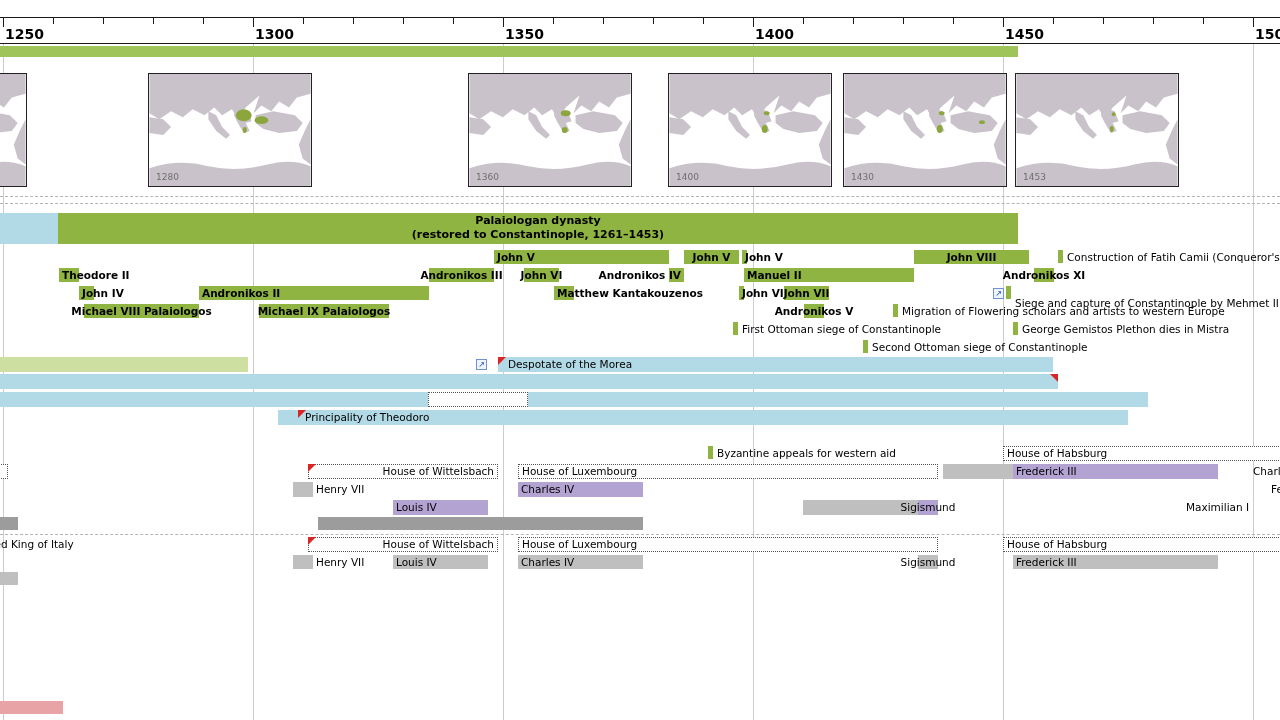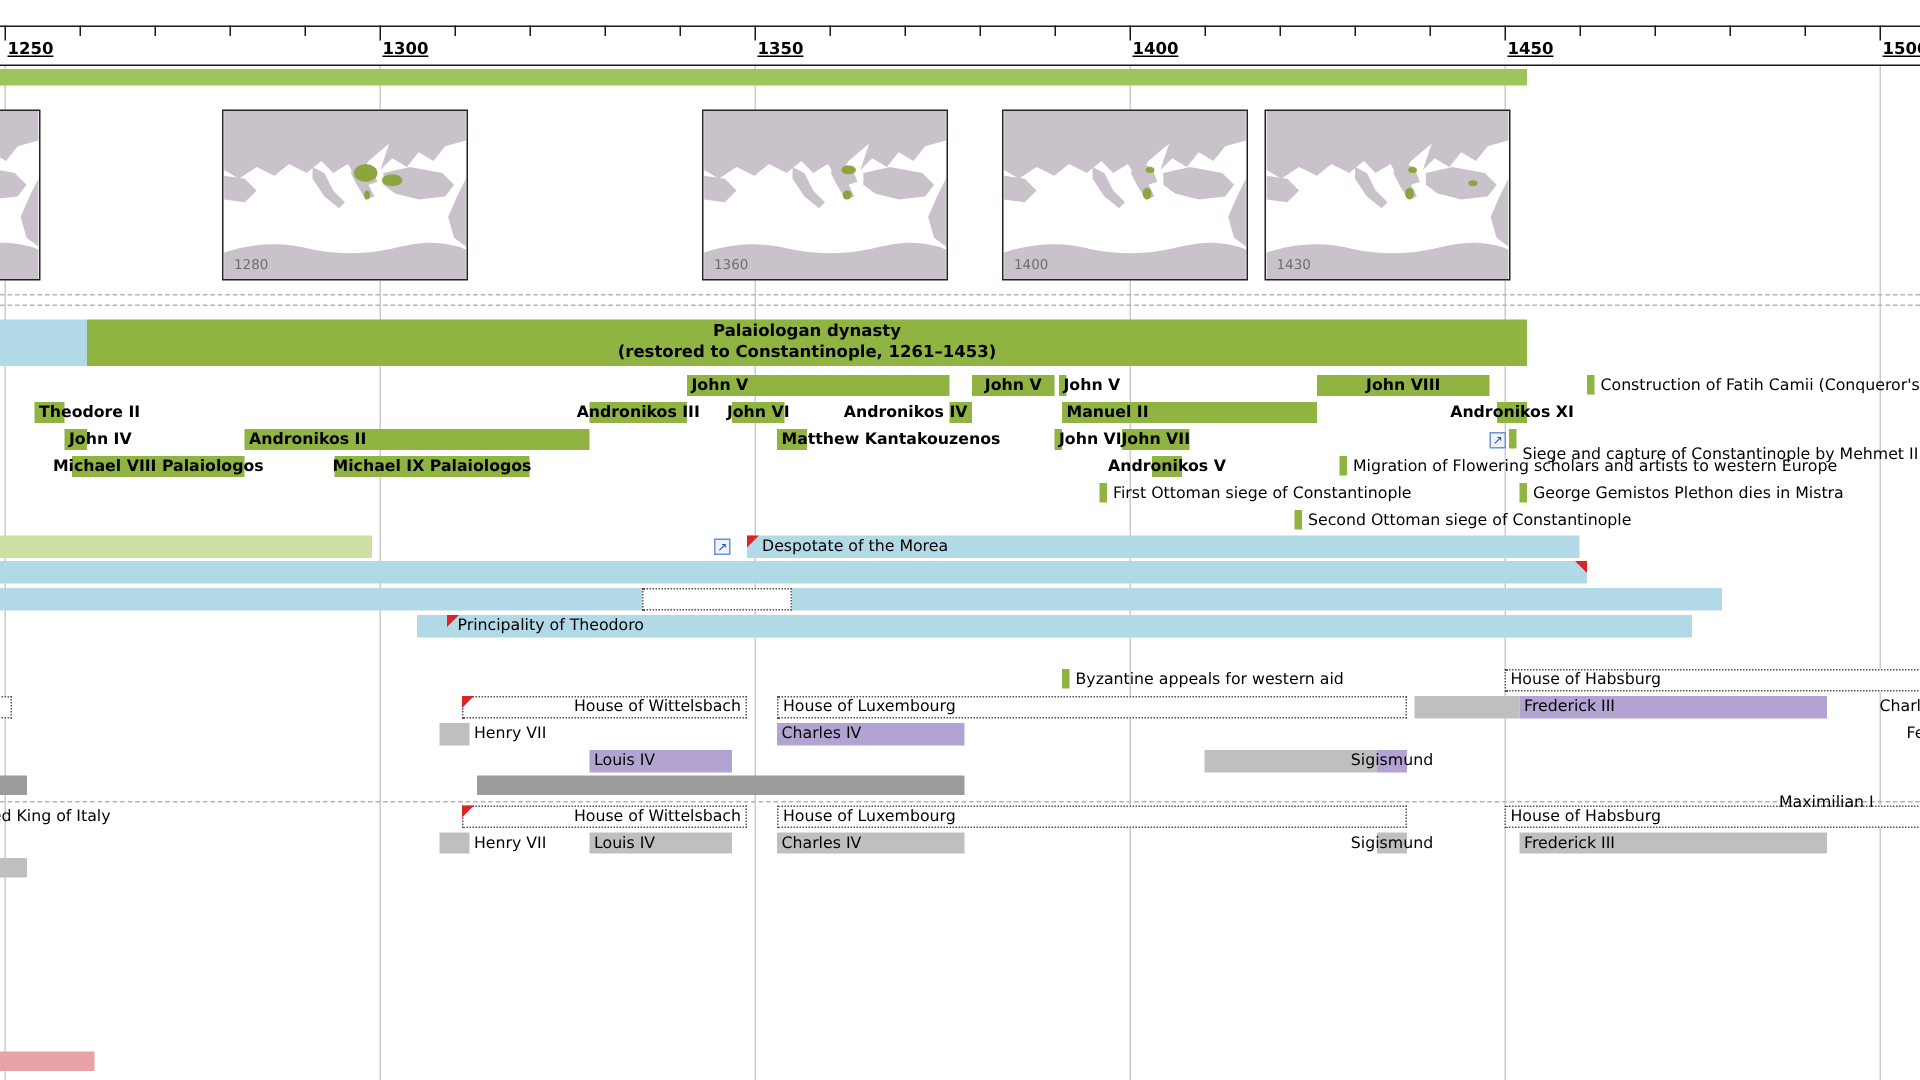--- a/index.html
+++ b/index.html
@@ -4,28 +4,28 @@
 <style>
   html,body{margin:0;padding:0;overflow:hidden;}
   body{width:1280px;height:720px;position:relative;background:#fff;
        font-family:"DejaVu Sans","Liberation Sans",sans-serif;font-size:10.5px;color:#000;}
   #stage{position:absolute;left:0;top:0;width:1280px;height:720px;}
   .gridline{position:absolute;top:44px;bottom:0;width:1px;background:#ccc;z-index:0;}
   .hline{position:absolute;left:0;right:0;height:1px;background:#1a1a1a;z-index:2;}
   .dashline{position:absolute;left:0;right:0;height:0;border-top:1px dashed #b4b4b4;z-index:1;}
   .tick{position:absolute;top:17px;width:1px;height:7px;background:#1a1a1a;z-index:2;}
   .tick.major{height:10px;}
-  .ticklabel{position:absolute;top:26px;font-weight:bold;font-size:11px;white-space:nowrap;z-index:2;text-decoration:underline;}
+  .ticklabel{position:absolute;top:26px;font-weight:bold;font-size:14px;white-space:nowrap;z-index:2;}
   #duration{position:absolute;left:0;top:46px;width:1018px;height:11px;background:#9ec45a;z-index:1;}
   .map{position:absolute;top:73px;width:164px;height:114px;background:#fff;border:1px solid #222;box-sizing:border-box;z-index:3;}
   .map svg{display:block;width:162px;height:112px;}
   .maplabel{position:absolute;left:7px;bottom:4px;font-size:9px;color:#6e6e6e;}
   .bar{position:absolute;box-sizing:border-box;z-index:2;}
   .bar .lbl{position:absolute;top:0;white-space:nowrap;z-index:4;}
-  .green{background:#8fb442;}
+  .green{background:#8fb442;margin-left:36px;}
   .paleblue{background:#b2d9e6;}
   .palegreen{background:#cde0a2;}
   .purple{background:#b3a3d3;}
   .grey{background:#bfbfbf;}
   .darkgrey{background:#9c9c9c;}
   .dotted{background:#fff;border:1px dotted #555;}
   .pink{background:#e7a3a6;}
   .mark{position:absolute;width:5px;background:#8fb442;z-index:2;}
   .marktext{position:absolute;white-space:nowrap;z-index:4;}
   .textitem{position:absolute;white-space:nowrap;z-index:4;}
@@ -161,20 +161,35 @@
         <path fill="#c9c2ca" d="M88 34 L100 38 L104 48 L98 50 L102 58 L96 60 L90 50 L86 42 Z"></path>
         <path fill="#c9c2ca" d="M108 42 L126 38 L148 42 L156 50 L150 58 L132 60 L116 56 L108 50 Z"></path>
         <path fill="#c9c2ca" d="M164 46 L158 58 L152 72 L156 86 L164 92 Z"></path>
         <path fill="#c9c2ca" d="M0 96 Q30 86 60 94 Q90 100 120 92 Q145 86 164 94 L164 114 L0 114 Z"></path>
         <ellipse cx="99" cy="40" rx="3" ry="2" fill="#8ca63d"></ellipse>
         <ellipse cx="97" cy="56" rx="3" ry="4" fill="#8ca63d"></ellipse>
         <ellipse cx="140" cy="49" rx="3" ry="2" fill="#8ca63d"></ellipse>
       </svg>
       <span class="maplabel">1430</span>
     </div>
+    <div class="map" style="left: 1015px;">
+      <svg viewBox="0 0 164 114" xmlns="http://www.w3.org/2000/svg">
+        <rect width="164" height="114" fill="#fff"></rect>
+        <path fill="#c9c2ca" d="M0 0 H164 V20 L150 24 L142 34 L132 28 L124 38 L114 32 L106 40 L112 22 L98 34 L90 46 L84 36 L74 42 L66 34 L56 42 L44 36 L34 44 L22 38 L10 46 L0 40 Z"></path>
+        <path fill="#c9c2ca" d="M0 44 L14 46 L22 54 L14 62 L0 60 Z"></path>
+        <path fill="#c9c2ca" d="M60 38 L68 42 L74 54 L82 62 L78 66 L68 58 L60 46 Z"></path>
+        <path fill="#c9c2ca" d="M88 34 L100 38 L104 48 L98 50 L102 58 L96 60 L90 50 L86 42 Z"></path>
+        <path fill="#c9c2ca" d="M108 42 L126 38 L148 42 L156 50 L150 58 L132 60 L116 56 L108 50 Z"></path>
+        <path fill="#c9c2ca" d="M164 46 L158 58 L152 72 L156 86 L164 92 Z"></path>
+        <path fill="#c9c2ca" d="M0 96 Q30 86 60 94 Q90 100 120 92 Q145 86 164 94 L164 114 L0 114 Z"></path>
+        <ellipse cx="99" cy="41" rx="2" ry="2" fill="#8ca63d"></ellipse>
+        <ellipse cx="97" cy="56" rx="2" ry="3" fill="#8ca63d"></ellipse>
+      </svg>
+      <span class="maplabel">1453</span>
+    </div>
     <div class="bar paleblue" style="left: -7px; top: 213px; width: 65px; height: 31px;"></div>
     <div class="bar green" style="left: 458px; top: 250px; width: 175px; height: 14px;">
       <span class="lbl bold" style="line-height: 14px; left: 3px;">John V</span>
     </div>
     <div class="bar green" style="left: 648px; top: 250px; width: 55px; height: 14px;">
       <span class="lbl bold" style="line-height: 14px; left: 50%; transform: translateX(-50%);">John V</span>
     </div>
     <div class="bar green" style="left: 706px; top: 250px; width: 5px; height: 14px;">
       <span class="lbl bold" style="line-height: 14px; left: 3px;">John V</span>
     </div>
@@ -276,21 +291,21 @@
       <span class="lbl" style="line-height: 15px; left: 3px;">Charles IV</span>
     </div>
     <div class="textitem" style="left: 1271px; top: 482px; line-height: 15px;">Ferdinand</div>
     <div class="bar purple" style="left: 393px; top: 500px; width: 95px; height: 15px;">
       <span class="lbl" style="line-height: 15px; left: 3px;">Louis IV</span>
     </div>
     <div class="bar grey" style="left: 803px; top: 500px; width: 115px; height: 15px;"></div>
     <div class="bar purple" style="left: 918px; top: 500px; width: 20px; height: 15px;">
       <span class="lbl" style="line-height: 15px; left: 50%; transform: translateX(-50%);">Sigismund</span>
     </div>
-    <div class="textitem" style="left: 1186px; top: 500px; line-height: 15px; margin-top: 28px;">Maximilian I</div>
+    <div class="textitem" style="left: 1186px; top: 500px; line-height: 15px;">Maximilian I</div>
     <div class="bar darkgrey" style="left: -7px; top: 517px; width: 25px; height: 13px;"></div>
     <div class="bar darkgrey" style="left: 318px; top: 517px; width: 325px; height: 13px;"></div>
     <div class="textitem" style="left: -37px; top: 537px; line-height: 15px;">crowned King of Italy</div>
     <div class="redmark-tl" style="left: 308px; top: 537px;"></div>
     <div class="bar dotted" style="left: 308px; top: 537px; width: 190px; height: 15px;">
       <span class="lbl" style="line-height: 13px; right: 3px;">House of Wittelsbach</span>
     </div>
     <div class="bar dotted" style="left: 518px; top: 537px; width: 420px; height: 15px;">
       <span class="lbl" style="line-height: 13px; left: 3px;">House of Luxembourg</span>
     </div>

